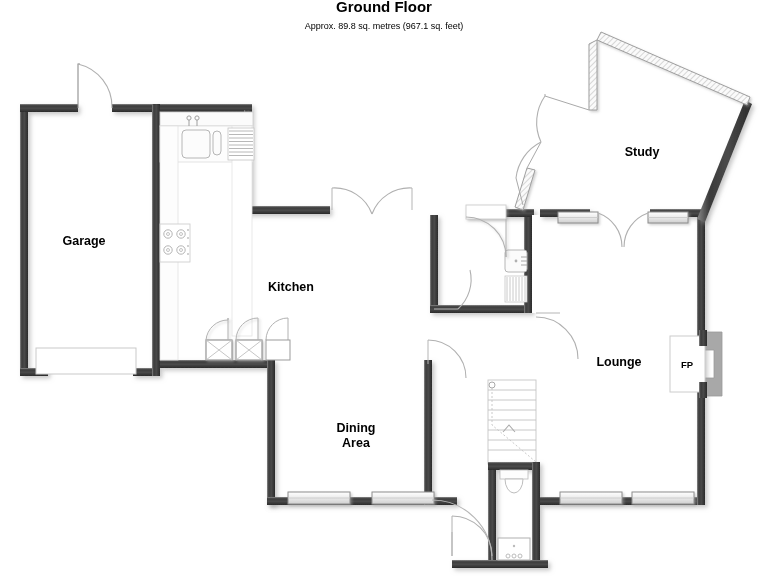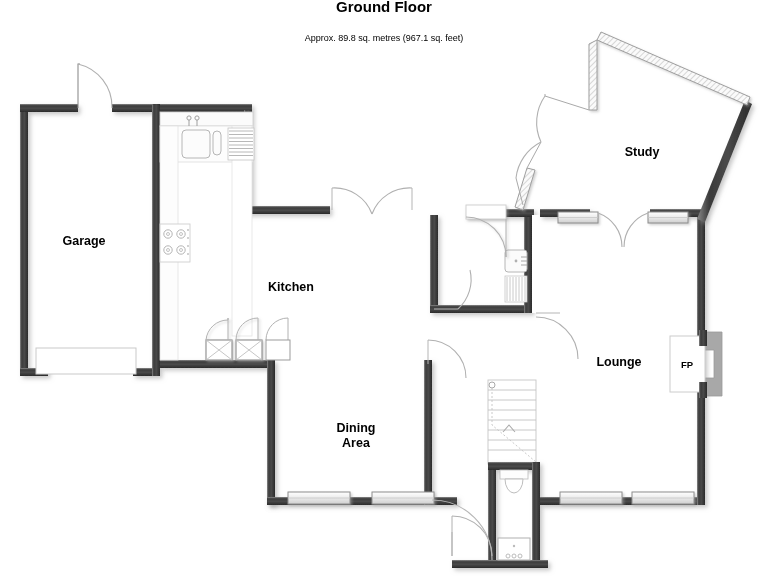--- a/index.html
+++ b/index.html
@@ -4,21 +4,21 @@
 <style>
   html,body{margin:0;padding:0;background:#ffffff;}
   body{
     width:768px;height:576px;overflow:hidden;
     font-family:"Liberation Sans","DejaVu Sans",sans-serif;
     color:#000;
   }
   #plan-root{position:relative;width:768px;height:420px;}
   .title-block{position:absolute;left:0;top:0;width:768px;text-align:center;}
   .plan-title{font-size:15px;font-weight:bold;line-height:16px;margin-top:-1px;letter-spacing:0px;}
-  .plan-sub{font-size:9px;font-weight:normal;line-height:11px;margin-top:18px;}
+  .plan-sub{font-size:9px;font-weight:normal;line-height:11px;margin-top:6px;}
   svg{position:absolute;left:0;top:0;}
   .rmlabel{font-family:"Liberation Sans","DejaVu Sans",sans-serif;font-size:12.5px;font-weight:bold;fill:#000;text-anchor:middle;}
   .fplabel{font-family:"Liberation Sans","DejaVu Sans",sans-serif;font-size:9.5px;font-weight:bold;fill:#000;text-anchor:middle;}
 </style>
 </head>
 <body>
 
 <div id="plan-root">
 
   <div class="title-block">

